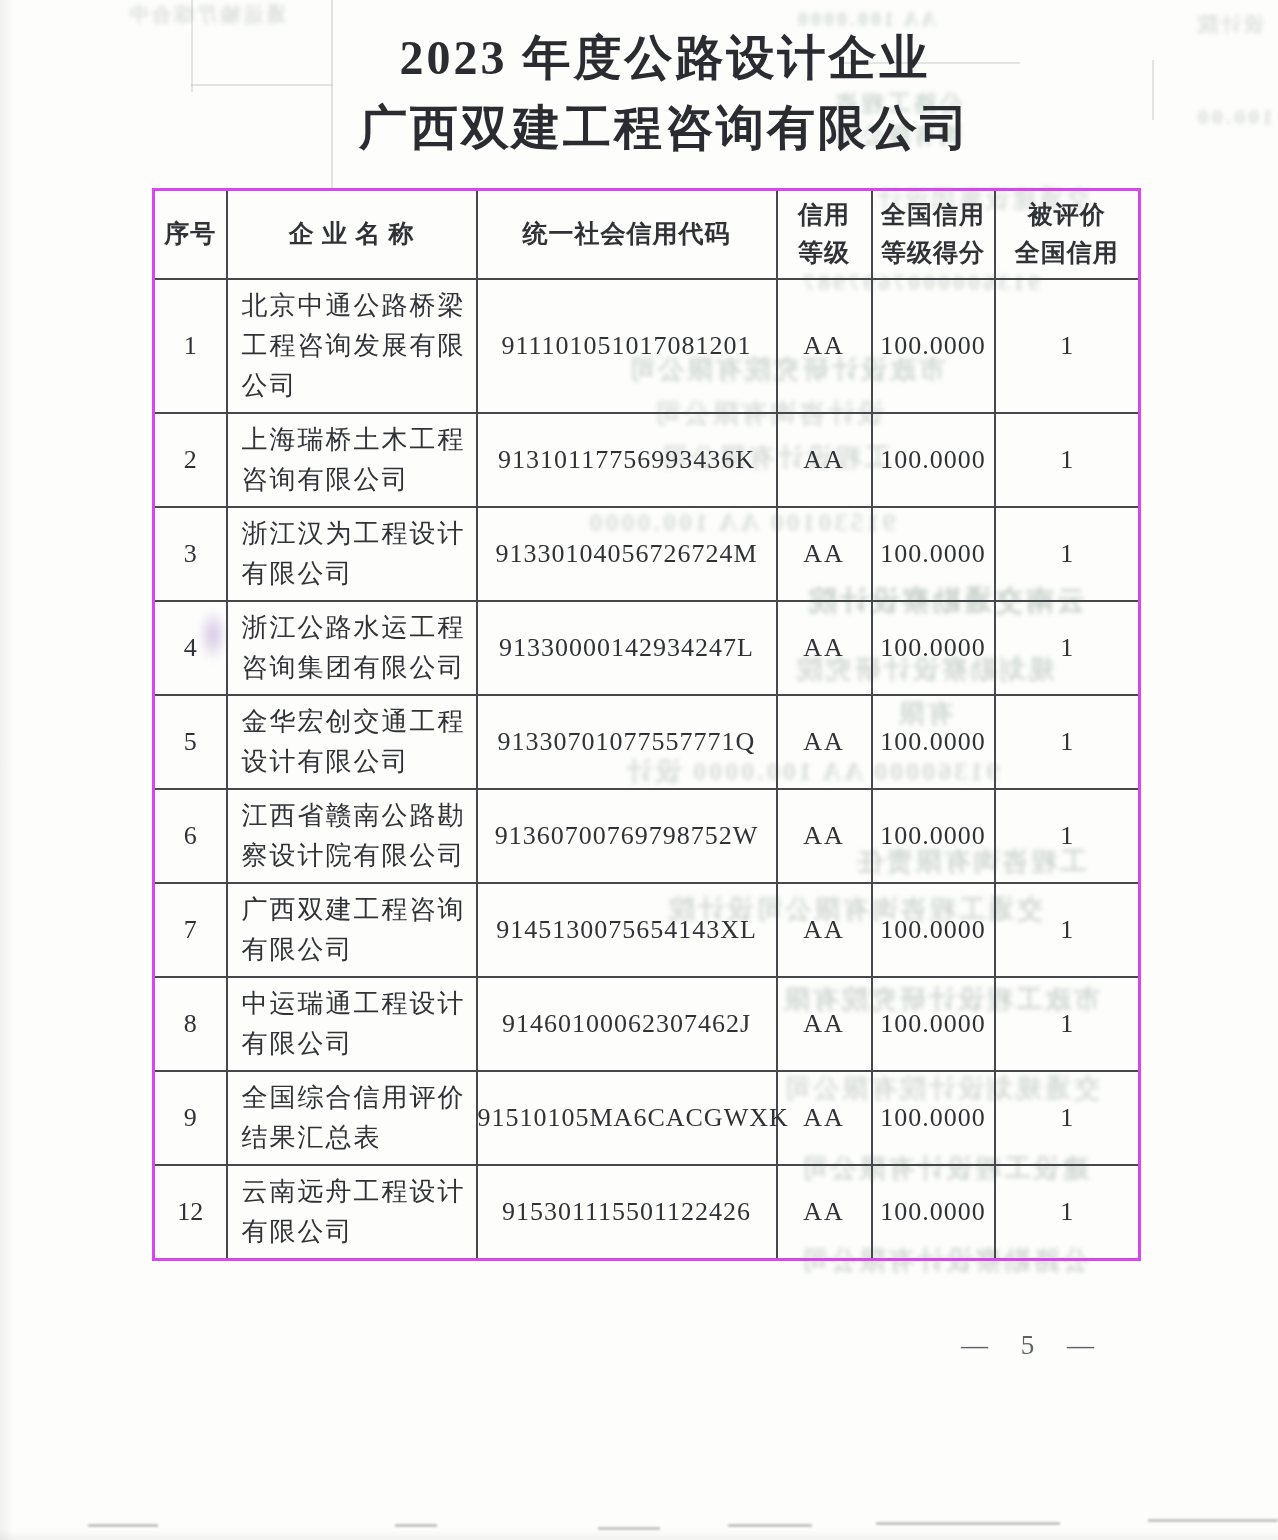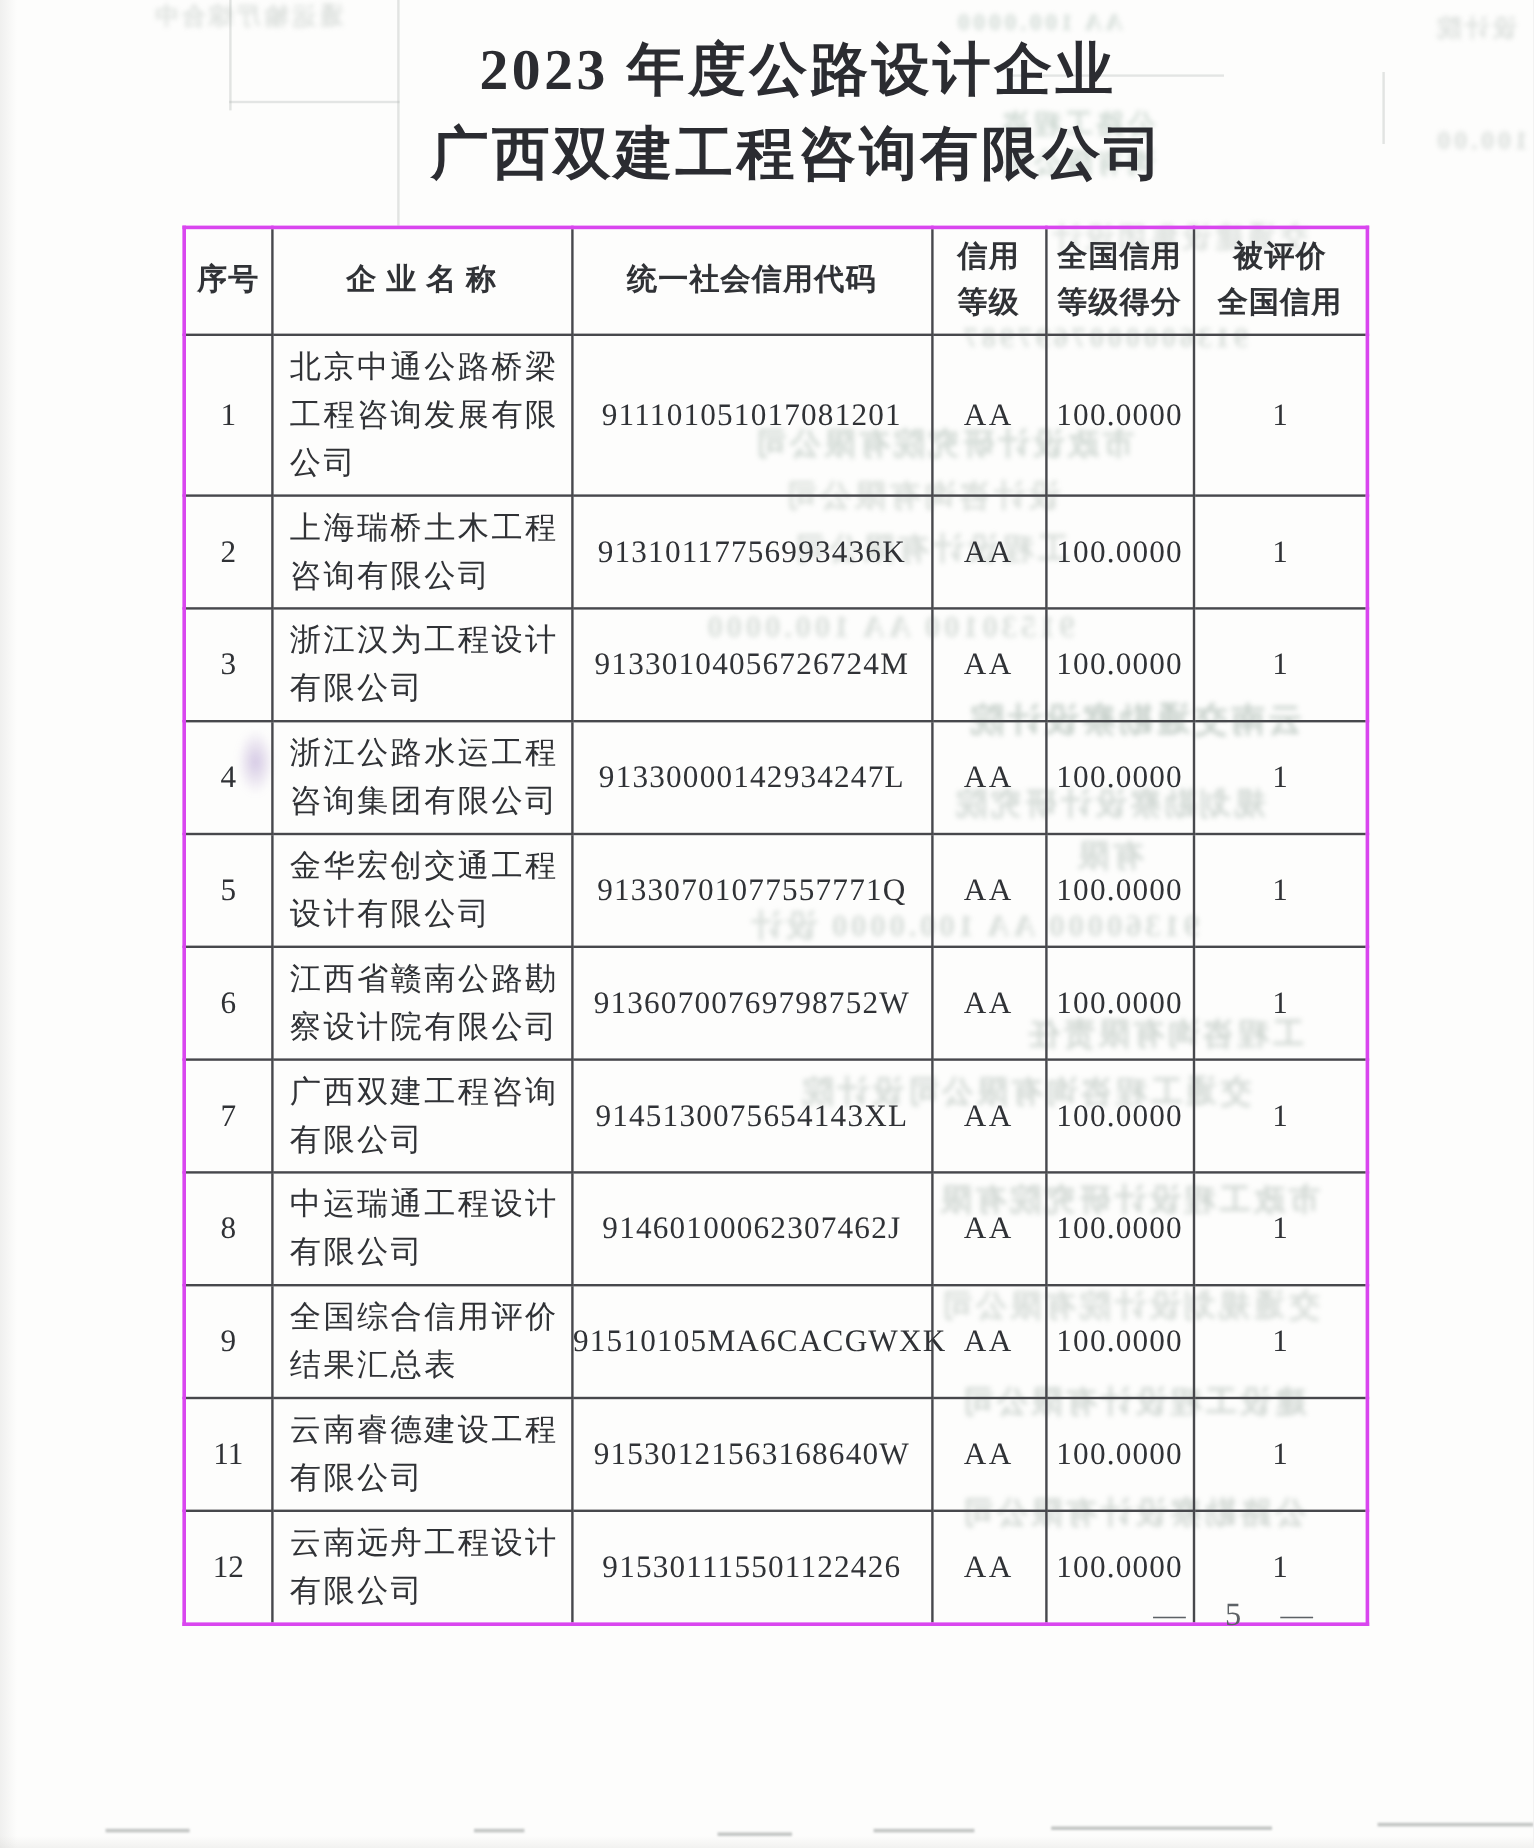--- a/index.html
+++ b/index.html
@@ -224,28 +224,20 @@
   <tr>
     <td class="c-no">9</td>
     <td class="c-name">全国综合信用评价结果汇总表</td>
     <td class="c-code">91510105MA6CACGWXK</td>
     <td class="c-grade">AA</td>
     <td class="c-score">100.0000</td>
     <td class="c-prov">1</td>
   </tr>
 
 
-  <tr>
-    <td class="c-no">11</td>
-    <td class="c-name">云南睿德建设工程有限公司</td>
-    <td class="c-code">91530121563168640W</td>
-    <td class="c-grade">AA</td>
-    <td class="c-score">100.0000</td>
-    <td class="c-prov">1</td>
-  </tr>
 
   <tr>
     <td class="c-no">12</td>
     <td class="c-name">云南远舟工程设计有限公司</td>
     <td class="c-code">915301115501122426</td>
     <td class="c-grade">AA</td>
     <td class="c-score">100.0000</td>
     <td class="c-prov">1</td>
   </tr>
 </tbody>

